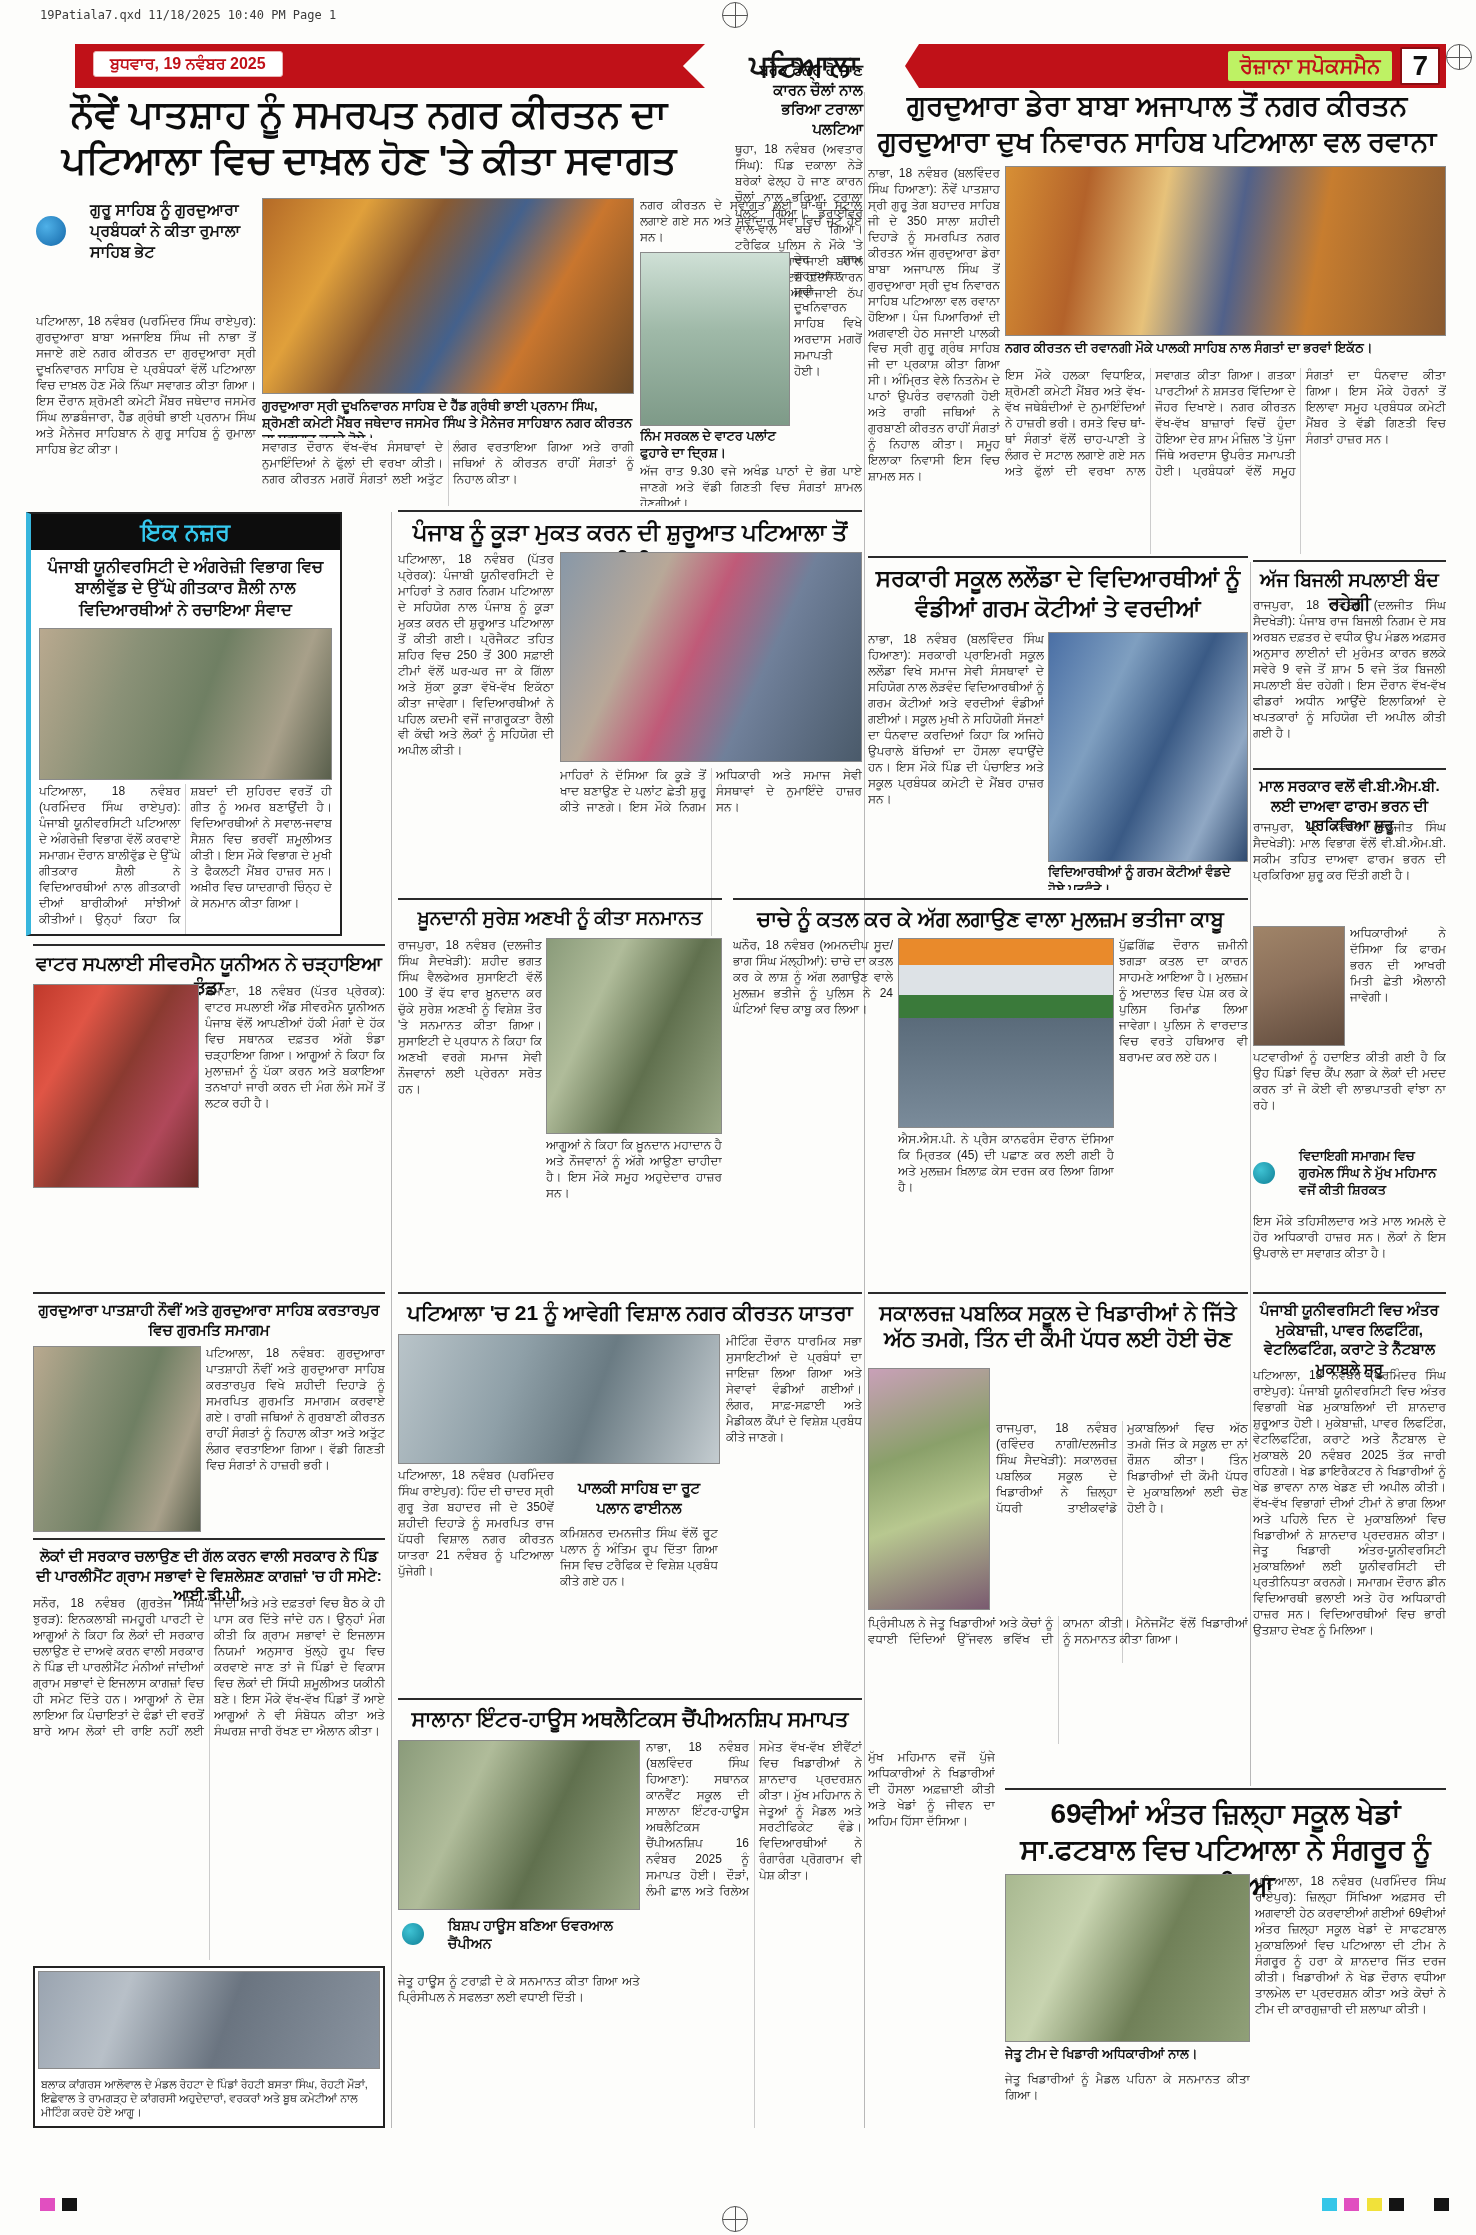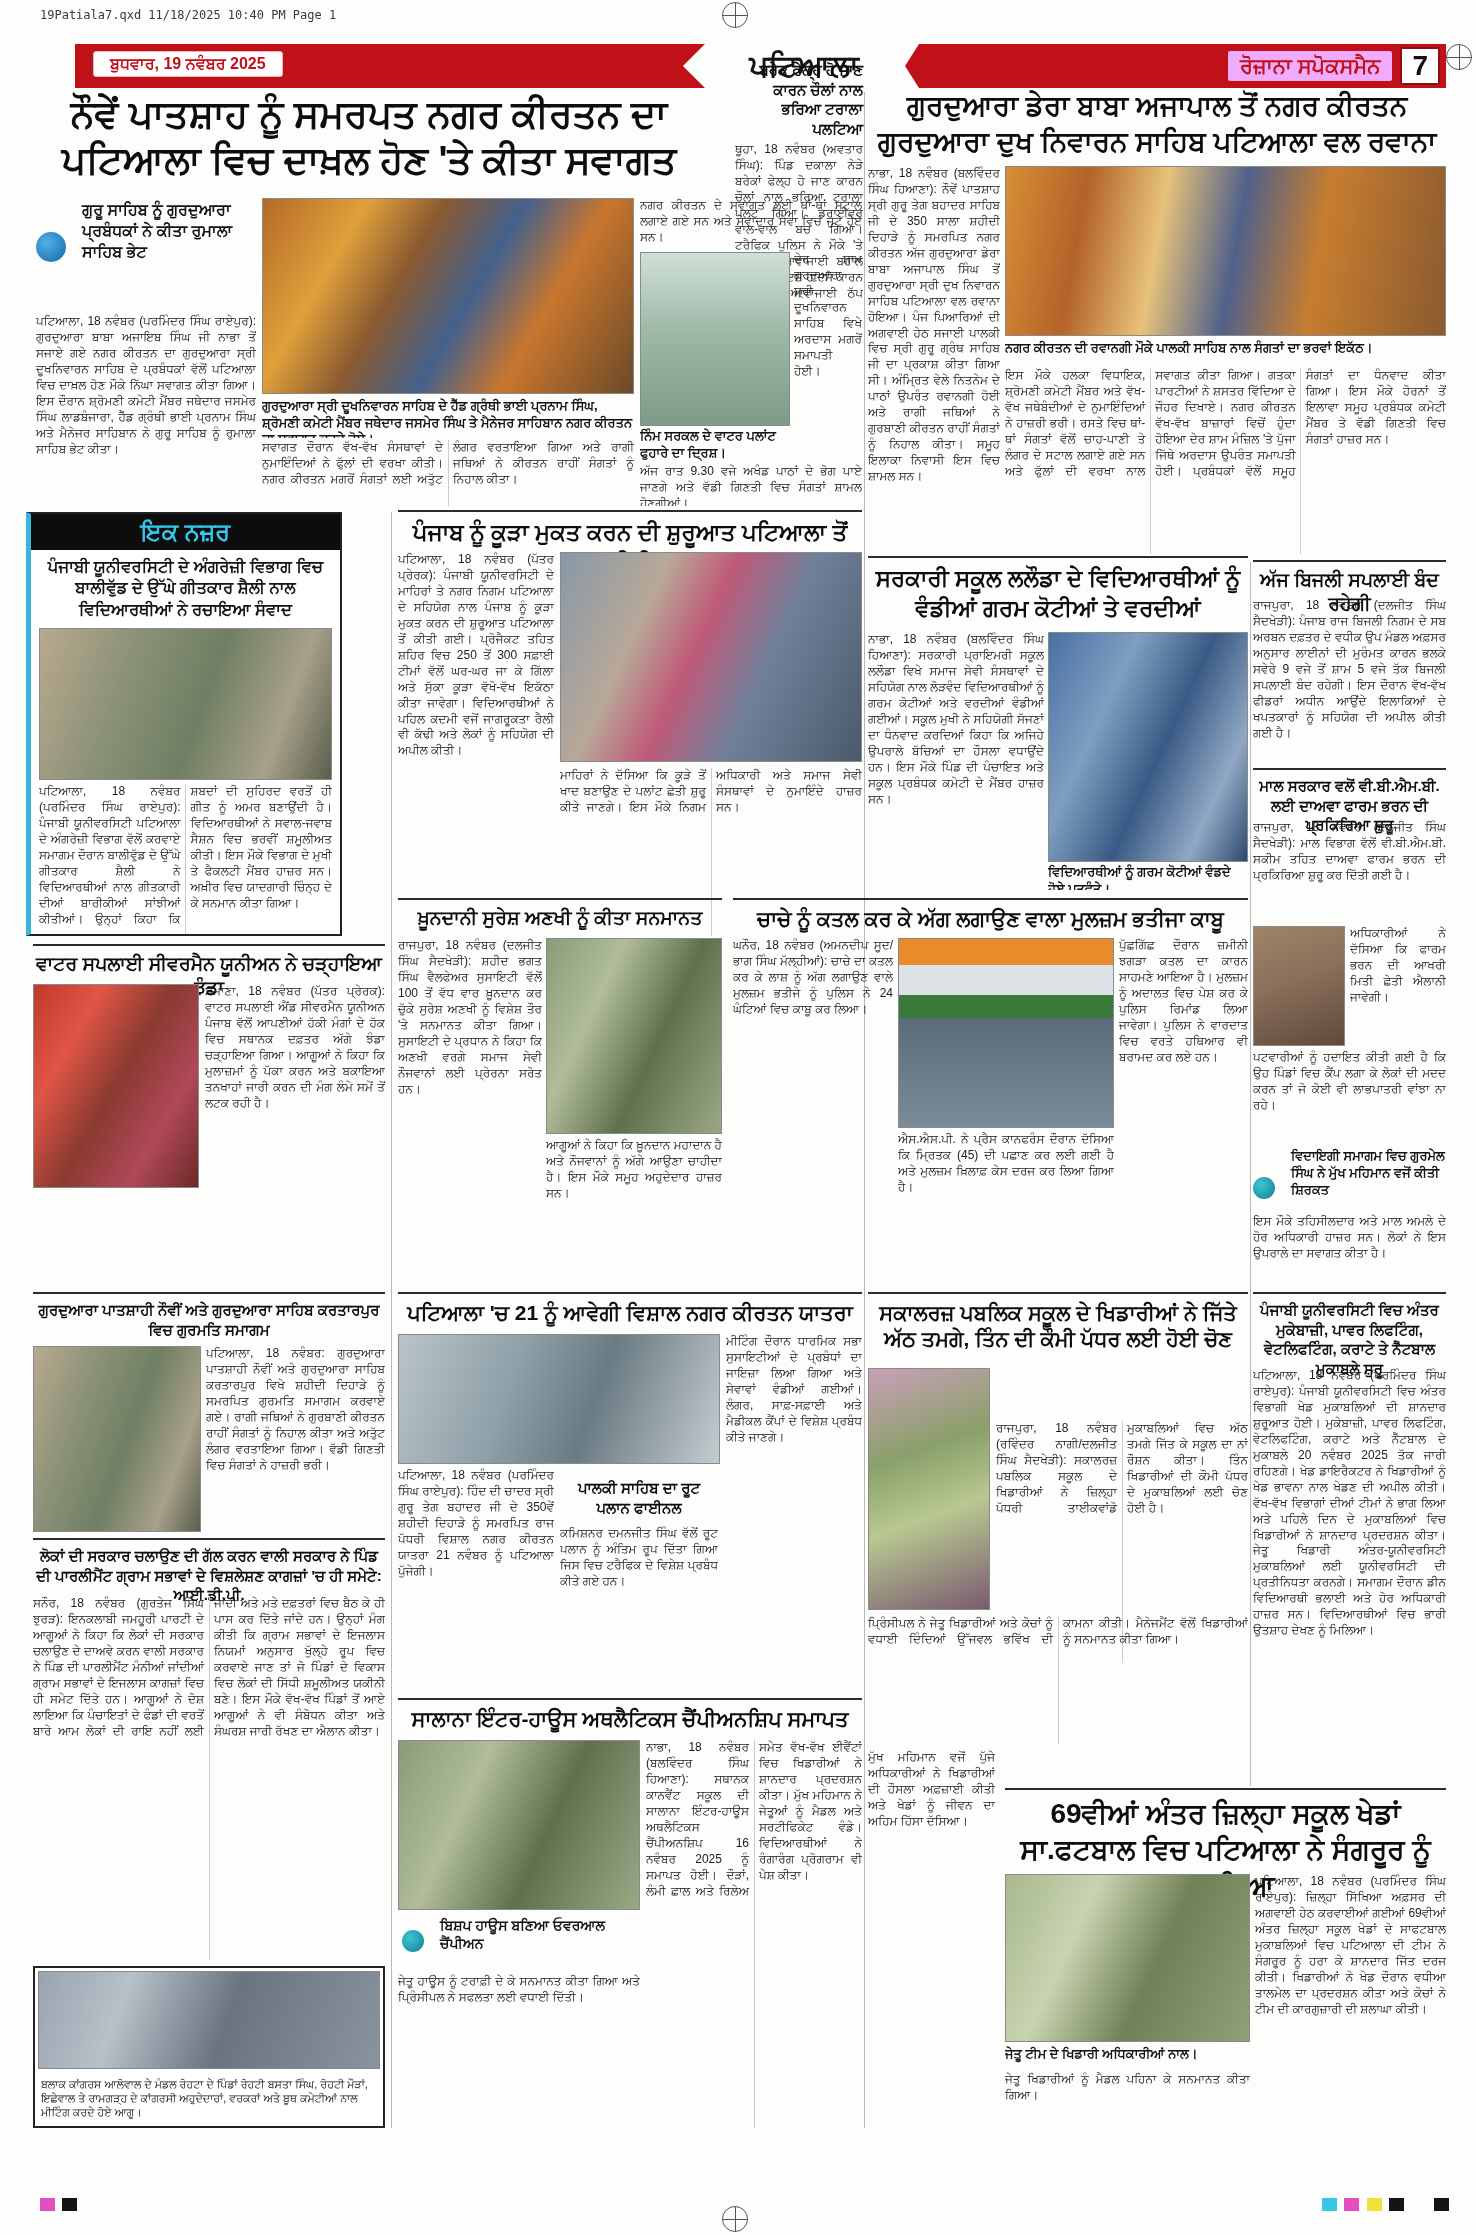--- a/index.html
+++ b/index.html
@@ -12,38 +12,38 @@
        background:linear-gradient(#555,#555) center/140% 1px no-repeat,
                   linear-gradient(#555,#555) center/1px 140% no-repeat;}
   .sq{display:inline-block;width:15px;height:13px;margin-right:3px;vertical-align:top;}
   
   .red-bar{background:#c01118;height:44px;}
   .bar-left{clip-path:polygon(0 0,100% 0,96.5% 50%,100% 100%,0 100%);}
   .bar-right{clip-path:polygon(14px 0,100% 0,100% 100%,14px 100%,0 50%);display:flex;align-items:center;justify-content:flex-end;gap:8px;padding-right:6px;box-sizing:border-box;}
   .date-box{position:absolute;left:18px;top:7px;background:#fff;border:1px solid #e9b5b5;color:#c01118;
             font-weight:bold;font-size:16px;padding:3px 16px;border-radius:3px;}
   .city{font-size:30px;font-weight:bold;text-align:center;line-height:44px;}
-  .paper-box{background:#f0abfc;color:#c01118;font-weight:bold;font-size:21px;padding:3px 12px;border-radius:2px;}
+  .paper-box{background:#bef264;color:#c01118;font-weight:bold;font-size:21px;padding:3px 12px;border-radius:2px;}
   .num-box{background:#fff;color:#111;font-weight:bold;font-size:28px;padding:0px 10px;border:2px solid #8c0d12;border-radius:2px;line-height:34px;}
   
   .hx{font-weight:bold;text-align:center;color:#0d0d0d;}
   .h40{font-size:38px;line-height:1.2;}
   .h29{font-size:28px;line-height:1.28;}
   .h24{font-size:23px;line-height:1.3;}
   .h22{font-size:21px;line-height:1.25;}
   .h19{font-size:19px;line-height:1.25;}
   .h15{font-size:15px;line-height:1.3;}
   .ruled{border-top:2px solid #2b2b2b;padding-top:6px;box-sizing:border-box;}
   .btxt{font-size:12px;line-height:1.33;text-align:justify;overflow:hidden;color:#1c1c1c;}
   .c2{column-count:2;column-gap:10px;column-rule:1px solid #ccc;}
   .c3{column-count:3;column-gap:10px;column-rule:1px solid #ccc;}
   .cap{font-size:13px;font-weight:bold;line-height:1.28;overflow:hidden;}
   .photo{border:1px solid #8a8a8a;box-sizing:border-box;}
   .vline{width:1px;background:#b8b8b8;}
-  .note{display:flex;gap:16px;align-items:flex-end;}
+  .note{display:flex;gap:24px;align-items:center;}
   .dot-blue{flex:0 0 30px;width:30px;height:30px;border-radius:50%;background:radial-gradient(circle at 35% 35%,#4fb1e8,#1467a8);}
   .dot-teal{flex:0 0 22px;width:22px;height:22px;border-radius:50%;background:radial-gradient(circle at 35% 35%,#3fc3d4,#0f7f95);}
   .bullet-txt{font-weight:bold;font-size:14px;line-height:1.3;}
   .ik-box{border:2px solid #222;border-left:5px solid #38b6dd;box-sizing:border-box;background:#fff;}
   .ik-head{background:#0d0d0d;color:#35c9ef;font-weight:bold;font-size:24px;text-align:center;line-height:36px;height:36px;}
   .ik-sub{font-weight:bold;font-size:16.5px;line-height:1.3;text-align:center;padding:6px 8px 4px 8px;}
   .box-frame{border:2px solid #222;box-sizing:border-box;background:#fff;}
   
   .ph-crowd{background:linear-gradient(120deg,#b46a27 0%,#e0a03b 22%,#8a5a30 38%,#44618c 55%,#c9762e 72%,#6b4a28 100%);}
   .ph-kirtan{background:linear-gradient(100deg,#d78f35 0%,#b3622a 18%,#e7c27a 35%,#51618a 52%,#c77d2f 70%,#8a5a30 100%);}

